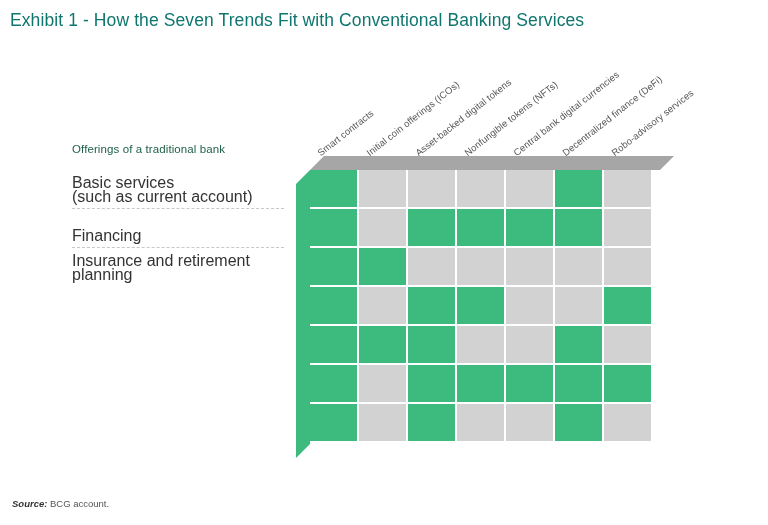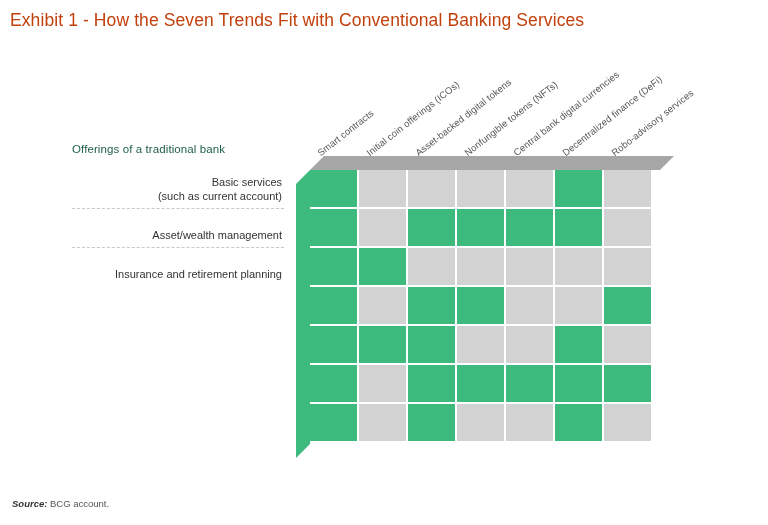--- a/index.html
+++ b/index.html
@@ -17,21 +17,21 @@
   }
 
   
   .title {
     position: absolute;
     left: 10px;
     top: 8px;
     width: 680px;
     font-size: 17.5px;
     line-height: 25px;
-    color: #c2410c;
+    color: #0f766e;
     font-weight: 400;
     letter-spacing: 0.1px;
   }
 
   
   .row-label-header {
     position: absolute;
     left: 72px;
     top: 143px;
     font-size: 11.5px;
@@ -43,24 +43,23 @@
   .row-labels {
     position: absolute;
     left: 72px;
     top: 170px;
     width: 212px;
   }
   .row-label {
     height: 38px;
     border-bottom: 1px dashed #c8c8c8;
     position: relative;
-    font-size: 11px;
+    font-size: 16px;
     color: #333333;
     line-height: 13.5px;
-    text-align: right;
   }
   .row-label .txt {
     position: absolute;
     left: 0;
     bottom: 5px;
     width: 210px;
   }
   .row-label:last-child {
     border-bottom: none;
   }
@@ -147,21 +146,21 @@
 <div class="row-label-header">Offerings of a traditional bank</div>
 
 <div class="row-labels">
   <div class="row-label">
     <span class="txt">
       <span>Basic services</span><br>
       <span>(such as current account)</span>
     </span>
   </div>
   <div class="row-label">
-    <span class="txt">Asset/wealth management</span>
+    <span class="txt">Financing</span>
   </div>
   <div class="row-label">
     <span class="txt">Insurance and retirement planning</span>
   </div>
 </div>
 
 <div class="col-headers">
   <div class="col-header" style="left:22px;">Smart contracts</div>
   <div class="col-header" style="left:71px;">Initial coin offerings (ICOs)</div>
   <div class="col-header" style="left:120px;">Asset-backed digital tokens</div>

